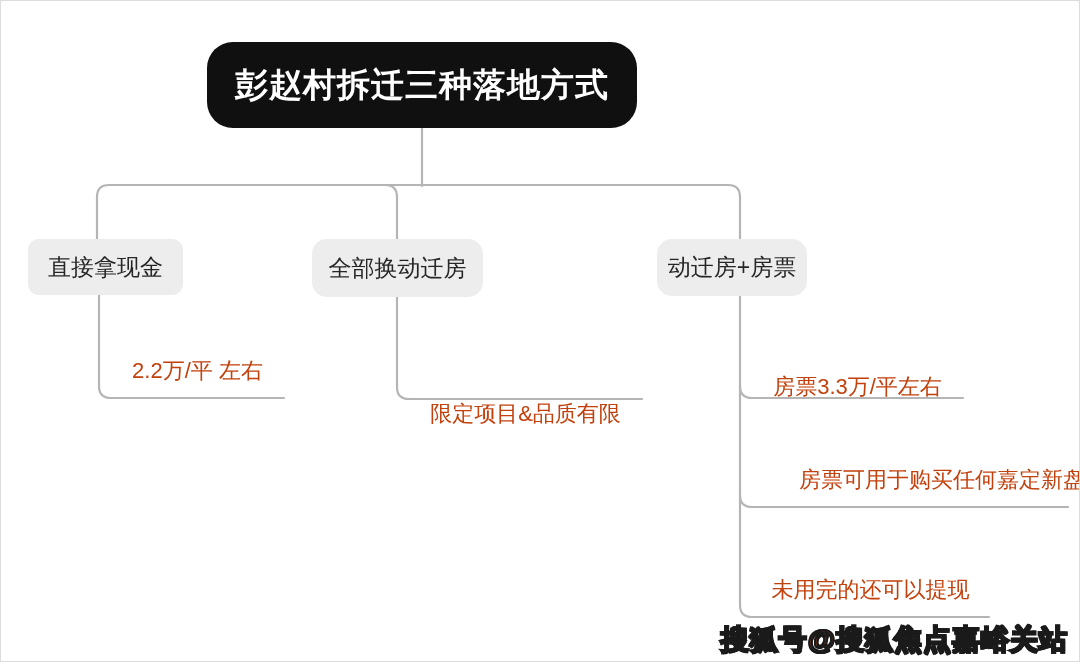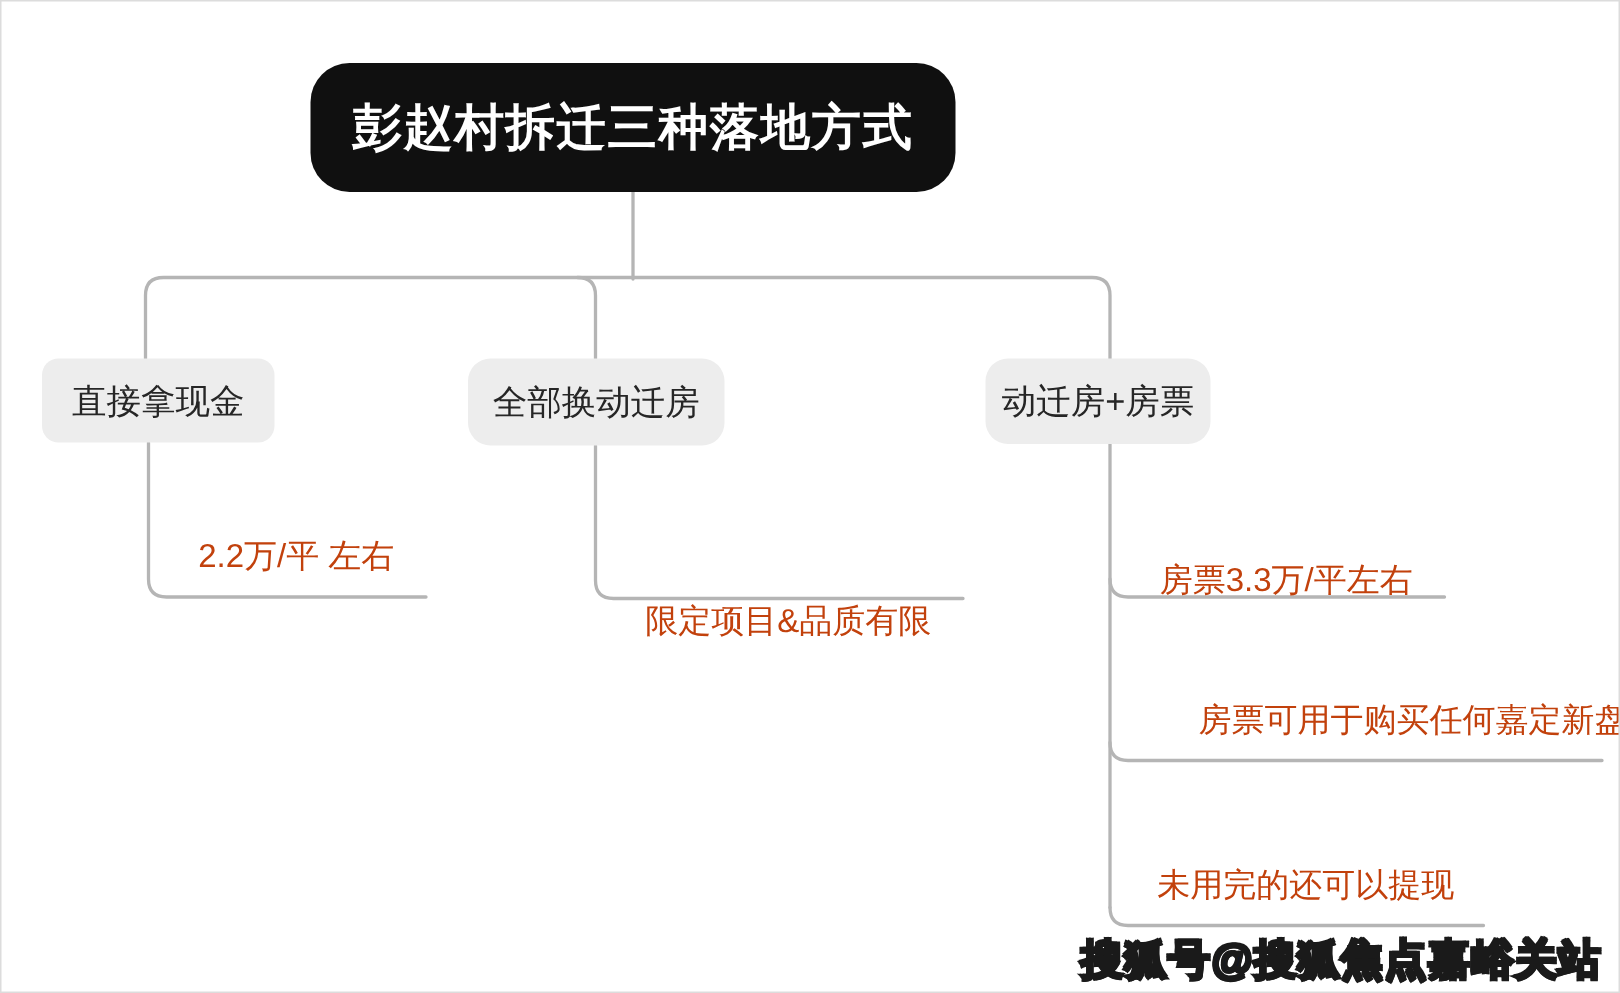--- a/index.html
+++ b/index.html
@@ -34,21 +34,21 @@
     color:#c2410c;font-size:22px;font-weight:400;white-space:nowrap;
   }
   .l1{left:112px;top:352px;width:171px;}
   .l2{left:409px;top:353px;width:233px;margin-top:42px;}
   .l3{left:752px;top:368px;width:211px;}
   .l4{left:784px;top:461px;width:316px;}
   .l5{left:752px;top:571px;width:237px;font-family:Liberation Serif, serif;}
   .watermark{
     position:absolute;right:12px;bottom:3px;
     font-size:28px;font-weight:700;letter-spacing:1px;white-space:nowrap;
-    color:#0f172a;
+    color:#c2410c;
     -webkit-text-stroke:2px #1a1a1a;
     text-shadow:-1px -1px 0 #1a1a1a,1px -1px 0 #1a1a1a,
                 -1px 1px 0 #1a1a1a,1px 1px 0 #1a1a1a;
   }
 </style>
 </head>
 <body>
 
 <div class="canvas">
 

